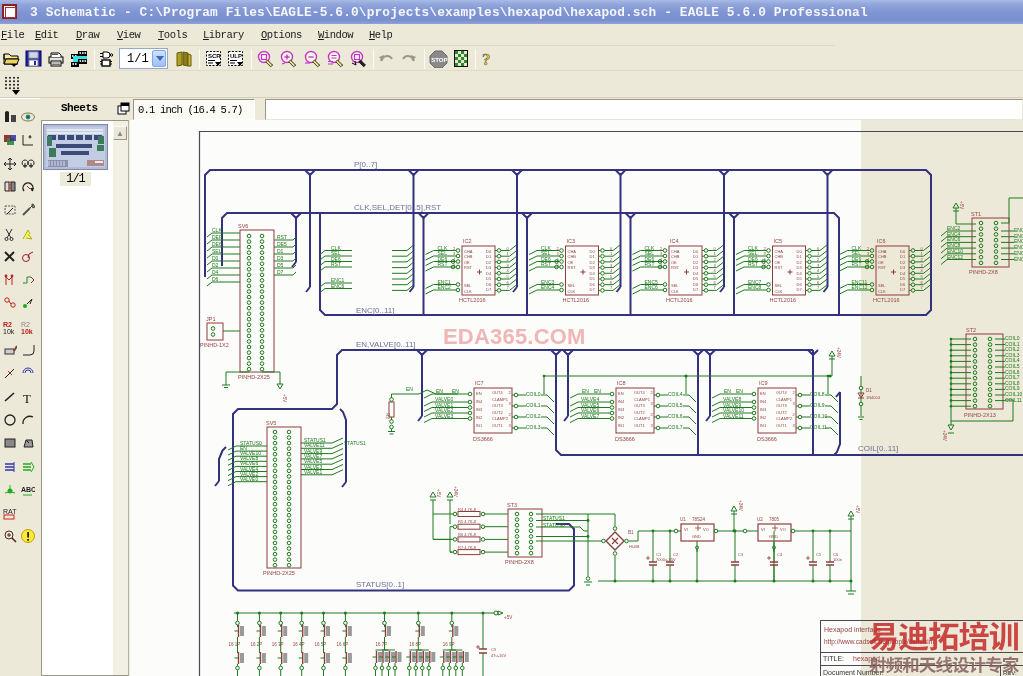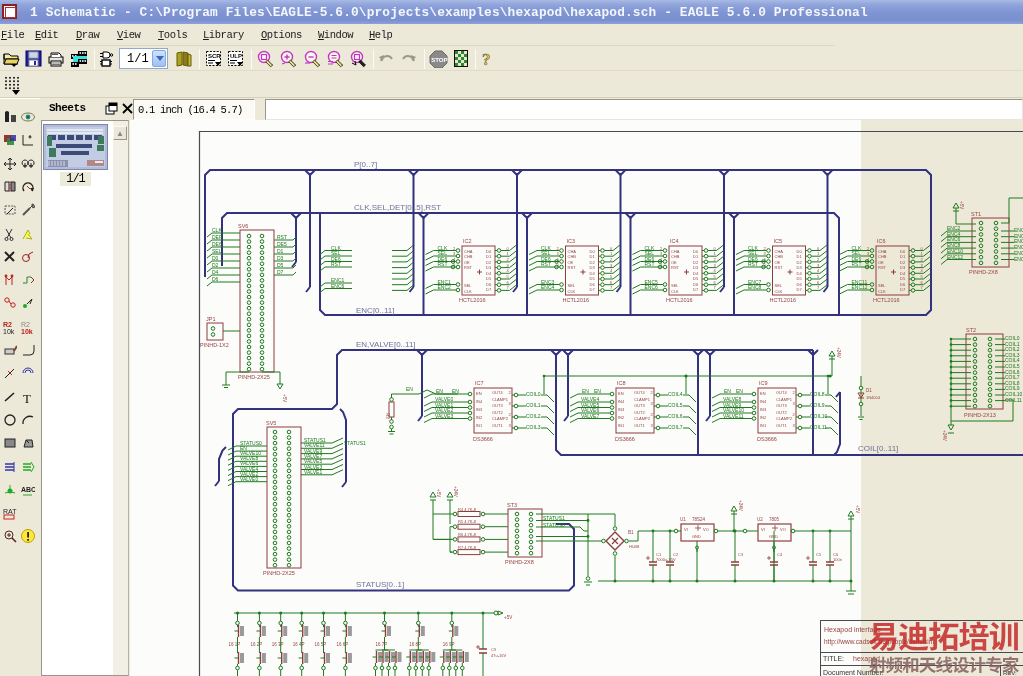--- a/index.html
+++ b/index.html
@@ -10,35 +10,35 @@
 #menubar{position:absolute;left:0;top:24px;width:835px;height:22px;background:#ece9d8;border-bottom:1px solid #dcd8c8}
 .mi{position:absolute;top:5px;font-family:"Liberation Mono",monospace;font-size:10.5px;color:#1a1a1a;letter-spacing:-0.45px}
 #toolbar{position:absolute;left:0;top:46px;width:1023px;height:25px;background:#ece9d8;border-bottom:1px solid #e0dcc8}
 .tsep{position:absolute;top:49px;width:1px;height:20px;background:#c8c4ae;border-right:1px solid #fbfaf4}
 #combo{position:absolute;left:119px;top:48px;width:49px;height:21px;background:#fff;border:1px solid #93a8c8}
 #combo .v{position:absolute;left:7px;top:3px;font-size:12px;font-family:"Liberation Mono",monospace;color:#000}
 #combo .btn{position:absolute;right:1px;top:1px;width:14px;height:17px;background:linear-gradient(to bottom,#cfe2fb,#9dc1f0);border:1px solid #86a8e8;border-radius:2px}
 #combo .btn:before{content:"";position:absolute;left:3px;top:5px;border-left:4px solid transparent;border-right:4px solid transparent;border-top:5px solid #3a66c0}
 #strip2{position:absolute;left:0;top:72px;width:1023px;height:26px;background:#ece9d8;border-bottom:1px solid #d4d0ba}
 #leftpal{position:absolute;left:0;top:98px;width:40px;height:578px;background:#ece9d8;border-top:1px solid #fff}
-#sheetshdr{position:absolute;left:43px;top:98px;width:89px;height:22px;background:#ece9d8;font-size:11px;font-weight:bold;font-family:"Liberation Mono",monospace;color:#000}
+#sheetshdr{position:absolute;left:55px;top:98px;width:89px;height:22px;background:#ece9d8;font-size:11px;font-weight:bold;font-family:"Liberation Mono",monospace;color:#000}
 #sheetshdr .t{position:absolute;left:6px;top:4px;letter-spacing:-0.5px}
 #sheetsbody{position:absolute;left:41px;top:120px;width:88px;height:556px;background:#fff;border:1px solid #9a968a;border-right:1px solid #b8b4a4}
 #scrollb{position:absolute;left:113px;top:121px;width:15px;height:554px;background:#f2f0e4}
 #scrollb .up{position:absolute;left:0px;top:5px;width:14px;height:14px;background:#eae7d6;border:1px solid #fbfaf4;border-right-color:#9a968a;border-bottom-color:#9a968a;font-size:8px;color:#889;text-align:center;line-height:13px}
 #coord{position:absolute;left:133px;top:99px;width:122px;height:21px;background:#fbfaf4;border:1px solid #9a968a;border-bottom-color:#fff;border-right-color:#fff;font-family:"Liberation Mono",monospace;font-size:10.5px;letter-spacing:-0.8px;color:#000;padding:4px 16px 0 4px;white-space:nowrap}
 #cmd{position:absolute;left:265px;top:99px;width:758px;height:21px;background:#fff;border:1px solid #9a968a;border-bottom-color:#e8e6da;border-right-color:#e8e6da}
 #canvas{position:absolute;left:130px;top:120px;width:731px;height:556px;background:#fcfcfb}
 #wm1{position:absolute;left:313px;top:204px;width:300px;font-size:22px;font-weight:bold;color:#efb6b6;letter-spacing:0.2px}
 .dots{position:absolute;left:4px;top:76px;width:16px;height:14px;background-image:radial-gradient(#333 34%,transparent 36%);background-size:4px 3.5px}
 .dotarr{position:absolute;left:12px;top:90px;width:0;height:0;border-left:4px solid transparent;border-right:4px solid transparent;border-top:5px solid #000}
 </style></head><body>
 <div id="titlebar">
     <div id="appicon"></div>
-    <div class="txt">1 Schematic - C:\Program Files\EAGLE-5.6.0\projects\examples\hexapod\hexapod.sch - EAGLE 5.6.0 Professional</div>
+    <div class="txt">3 Schematic - C:\Program Files\EAGLE-5.6.0\projects\examples\hexapod\hexapod.sch - EAGLE 5.6.0 Professional</div>
   </div>
 <div id="menubar">
     <span class="mi" style="left:1px"><u>F</u>ile</span>
     <span class="mi" style="left:35px"><u>E</u>dit</span>
     <span class="mi" style="left:76px"><u>D</u>raw</span>
     <span class="mi" style="left:117px"><u>V</u>iew</span>
     <span class="mi" style="left:158px"><u>T</u>ools</span>
     <span class="mi" style="left:203px"><u>L</u>ibrary</span>
     <span class="mi" style="left:261px"><u>O</u>ptions</span>
     <span class="mi" style="left:318px"><u>W</u>indow</span>
@@ -1897,20 +1897,21 @@
 <g stroke="#4a4a52" stroke-width="1" fill="none">
         <path d="M 820,620.5 L 1023,620.5 M 820.5,620 L 820.5,676 M 820,652.5 L 1023,652.5 M 820,665.5 L 1023,665.5 M 1000.5,665 L 1000.5,676"></path>
       </g>
 <text x="824" y="632" font-size="7" fill="#974444" text-anchor="start" font-weight="normal">Hexapod interface</text>
 <text x="824" y="644" font-size="6.5" fill="#974444" text-anchor="start" font-weight="normal">http://www.cadsoft.de/people/ds/hilsim</text>
 <text x="823" y="661" font-size="7" fill="#333" text-anchor="start" font-weight="normal">TITLE:</text>
 <text x="853" y="661" font-size="7" fill="#974444" text-anchor="start" font-weight="normal">hexapod</text>
 <text x="823" y="675" font-size="7" fill="#333" text-anchor="start" font-weight="normal">Document Number:</text>
 <text x="1003" y="675" font-size="6" fill="#333" text-anchor="start" font-weight="normal">REV:</text>
 </svg>
+<div id="wm1">EDA365.COM</div>
 </div>
 <svg class="abs" style="left:855px;top:608px" width="168" height="68" viewBox="855 608 168 68">
     <path transform="translate(868.0,648.0) scale(0.03100,-0.03100)" d="M293 559H714V496H293ZM293 711H714V649H293ZM176 807V400H264C202 318 114 246 22 198C48 179 93 135 113 112C165 145 219 187 269 235H356C293 145 201 68 102 18C128 -1 172 -44 191 -68C304 2 417 109 492 235H578C532 130 461 37 376 -23C403 -40 450 -77 471 -97C563 -20 648 99 701 235H787C772 99 753 37 734 19C724 8 714 7 697 7C679 7 640 7 598 11C615 -17 627 -61 629 -90C679 -92 726 -92 754 -89C786 -86 812 -77 836 -51C868 -17 892 74 913 292C915 308 917 340 917 340H362C377 360 391 380 404 400H837V807Z" fill="rgba(198,40,40,0.85)"></path>
     <path transform="translate(898.2,648.0) scale(0.03100,-0.03100)" d="M54 729C112 688 191 627 227 588L314 671C273 709 193 766 136 802ZM470 364H570V238H470ZM686 364H788V238H686ZM470 583H570V459H470ZM686 583H788V459H686ZM362 686V135H902V686H686V837H570V686ZM274 507H46V397H157V115C116 94 70 59 28 17L106 -91C149 -31 197 31 228 31C250 31 283 1 323 -24C392 -63 473 -75 595 -75C702 -75 861 -70 936 -64C938 -32 956 26 969 59C867 44 702 35 599 35C491 35 403 40 338 80C310 96 291 110 274 120Z" fill="rgba(198,40,40,0.85)"></path>
     <path transform="translate(928.4,648.0) scale(0.03100,-0.03100)" d="M160 850V659H34V548H160V381C110 366 64 352 26 342L60 227L160 260V45C160 31 155 26 141 26C128 26 86 26 47 27C61 -3 77 -51 80 -82C151 -82 199 -79 233 -60C267 -43 278 -13 278 44V300L396 342L375 450L278 418V548H383V659H278V850ZM388 785V671H544C504 515 430 341 318 237C342 215 378 172 396 146C422 171 446 198 469 228V-90H582V-34H816V-85H934V434H588C622 511 649 592 671 671H966V785ZM582 79V321H816V79Z" fill="rgba(198,40,40,0.85)"></path>
     <path transform="translate(958.6,648.0) scale(0.03100,-0.03100)" d="M419 293V-89H528V-54H777V-85H891V293ZM528 51V187H777V51ZM763 634C751 582 728 513 707 464H498L585 492C579 530 560 588 537 634ZM577 837C586 808 594 771 599 740H378V634H526L440 608C458 564 477 504 482 464H341V357H970V464H815C834 507 854 561 874 612L784 634H934V740H715C709 774 697 819 684 854ZM26 151 63 28C151 65 262 111 366 156L344 266L245 228V497H342V611H245V836H138V611H36V497H138V189C96 174 58 161 26 151Z" fill="rgba(198,40,40,0.85)"></path>
     <path transform="translate(988.8,648.0) scale(0.03100,-0.03100)" d="M617 767V46H728V767ZM817 825V-77H938V825ZM73 760C135 712 216 642 253 598L332 688C292 731 207 796 147 840ZM32 541V426H149V110C149 56 121 19 99 0C118 -16 150 -59 160 -83C177 -58 208 -28 371 118C355 70 334 23 305 -21C340 -34 395 -66 423 -87C521 74 531 277 531 469V819H411V470C411 355 407 241 376 135C362 159 345 200 335 229L264 167V541Z" fill="rgba(198,40,40,0.85)"></path>
     <path transform="translate(869.0,671.5) scale(0.01750,-0.01750)" d="M514 419C561 344 606 244 622 178L722 222C703 287 657 384 608 456ZM217 511H363V461H217ZM217 595V647H363V595ZM217 377H363V326H217ZM40 326V221H244C185 143 105 77 18 34C40 14 78 -30 93 -52C196 9 294 100 363 209V28C363 14 358 9 345 9C331 8 287 8 246 10C261 -16 277 -63 282 -91C349 -91 397 -89 430 -72C463 -55 473 -26 473 26V738H326C339 767 354 802 369 838L246 850C241 817 228 774 216 738H111V326ZM754 842V634H506V519H754V47C754 29 747 25 729 24C712 23 652 23 594 26C610 -6 627 -56 632 -87C718 -88 778 -84 816 -66C854 -48 867 -17 867 47V519H966V634H867V842Z" fill="rgba(135,98,98,0.88)"></path>
     <path transform="translate(885.6,671.5) scale(0.01750,-0.01750)" d="M105 402C89 331 60 258 22 209C46 197 89 171 108 155C147 210 184 297 204 381ZM534 604V133H633V516H833V137H937V604H766L801 690H957V794H512V690H689C681 661 670 631 659 604ZM686 477C685 150 682 50 449 -9C469 -29 495 -69 503 -95C624 -61 692 -14 731 62C793 14 871 -50 908 -92L977 -19C934 24 849 89 787 134L745 92C779 180 783 302 783 477ZM406 389C390 314 366 252 333 200V448H505V553H353V646H482V743H353V850H248V553H184V763H90V553H30V448H224V145H292C230 75 144 29 28 0C51 -23 76 -62 87 -93C330 -16 453 115 508 367Z" fill="rgba(135,98,98,0.88)"></path>
     <path transform="translate(902.2,671.5) scale(0.01750,-0.01750)" d="M516 756V-41H633V39H794V-34H918V756ZM633 154V641H794V154ZM416 841C324 804 178 773 47 755C60 729 75 687 80 661C126 666 174 673 223 681V552H44V441H194C155 330 91 215 22 142C42 112 71 64 83 30C136 88 184 174 223 268V-88H343V283C376 236 409 185 428 151L497 251C475 278 382 386 343 425V441H490V552H343V705C397 717 449 731 494 747Z" fill="rgba(135,98,98,0.88)"></path>

